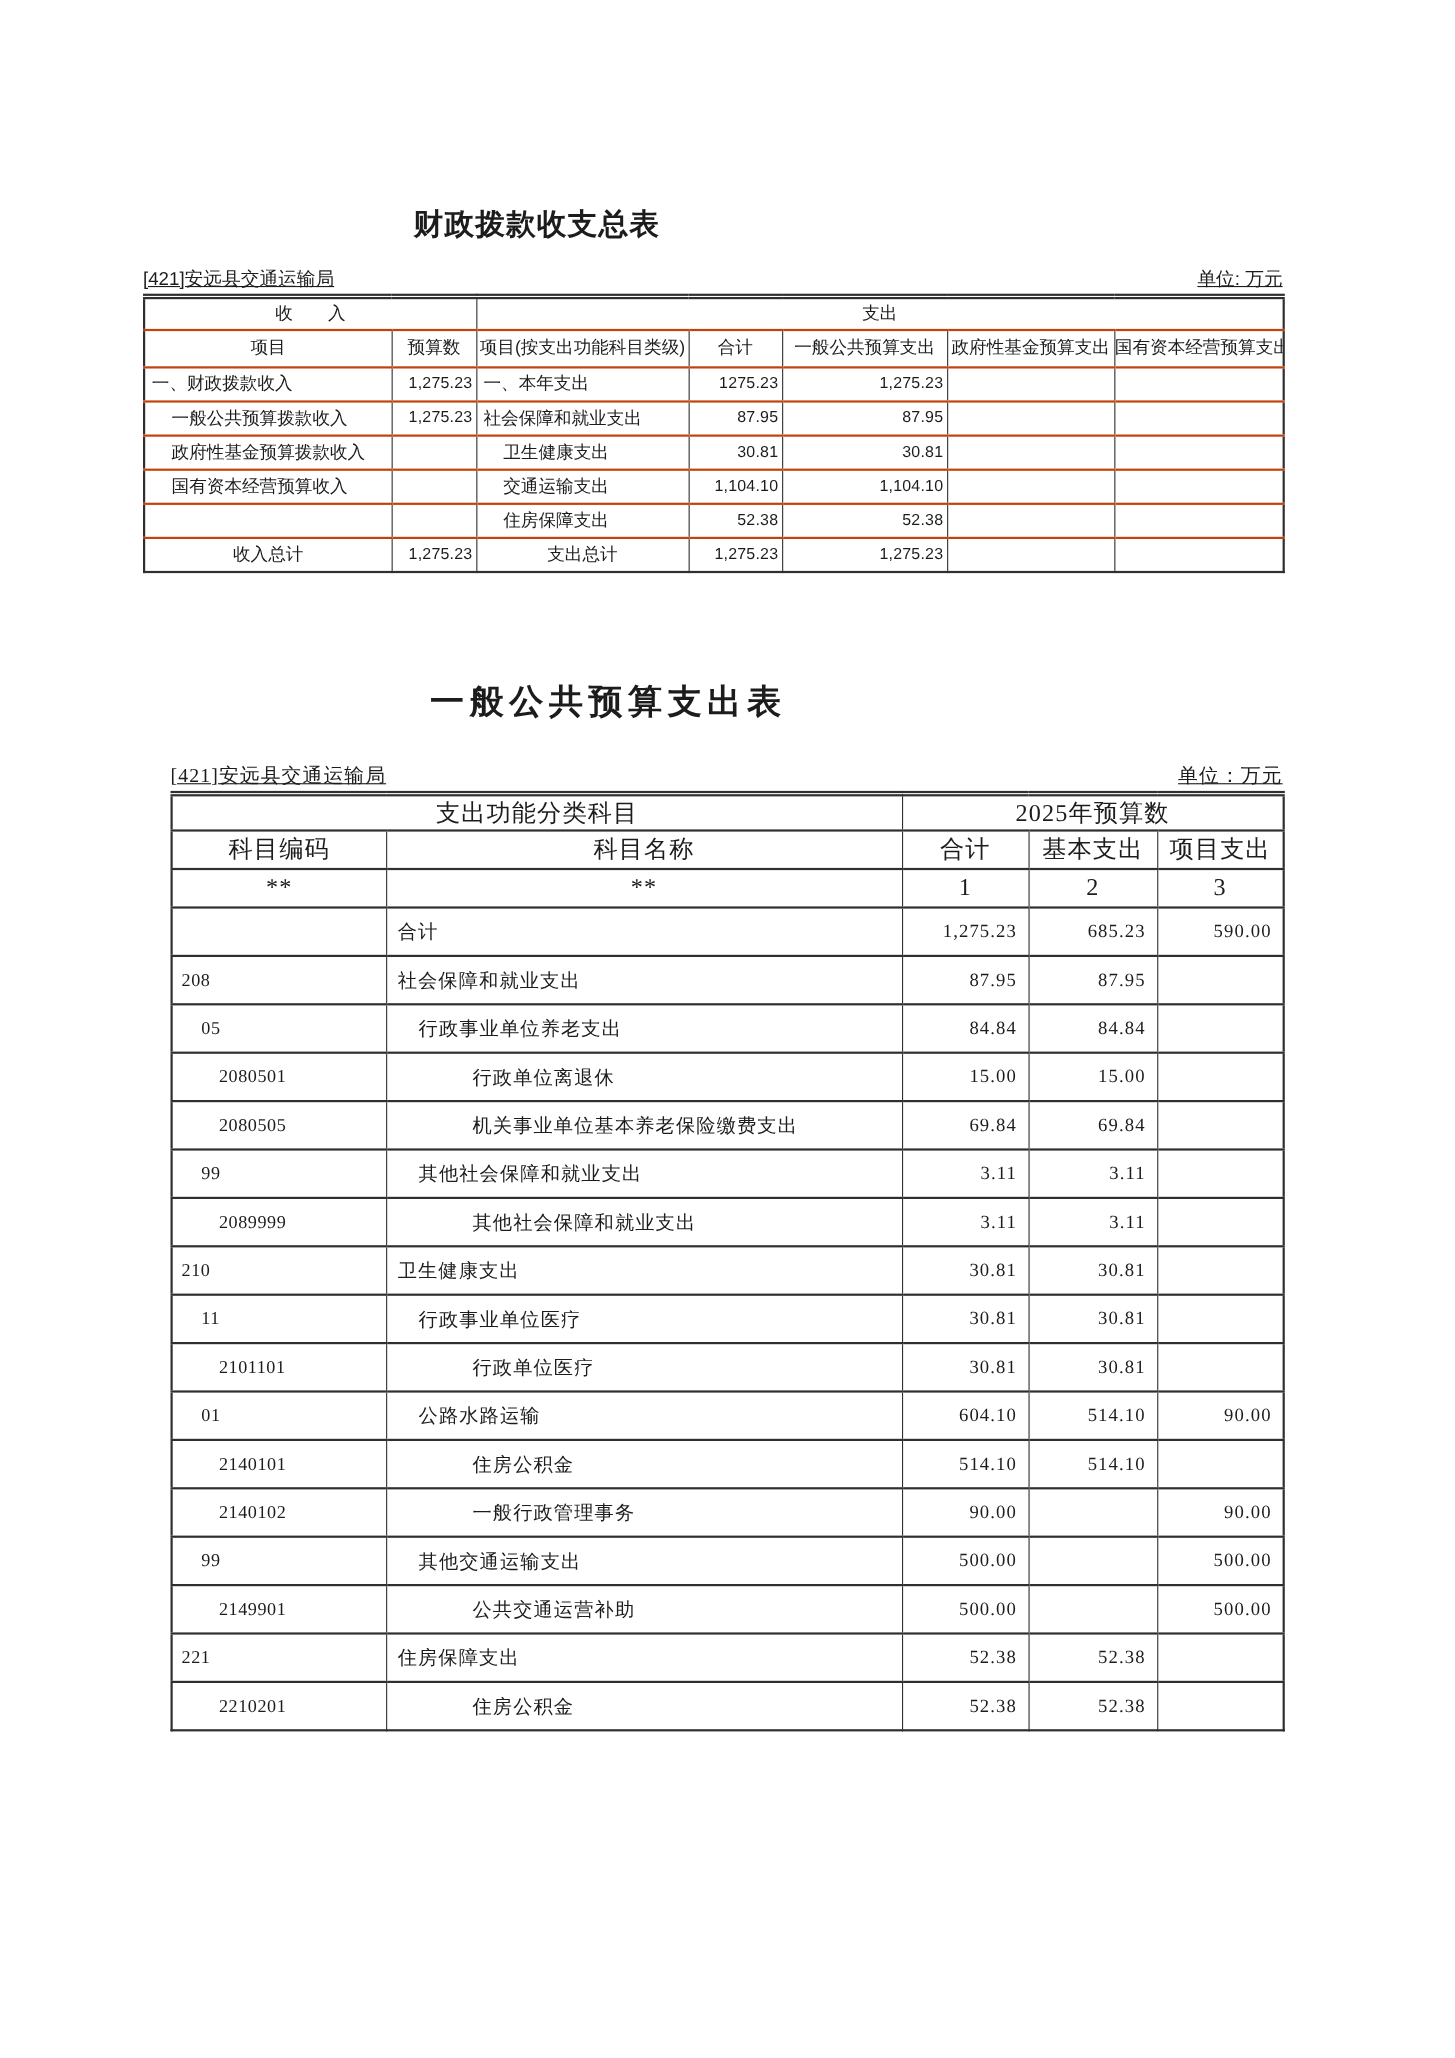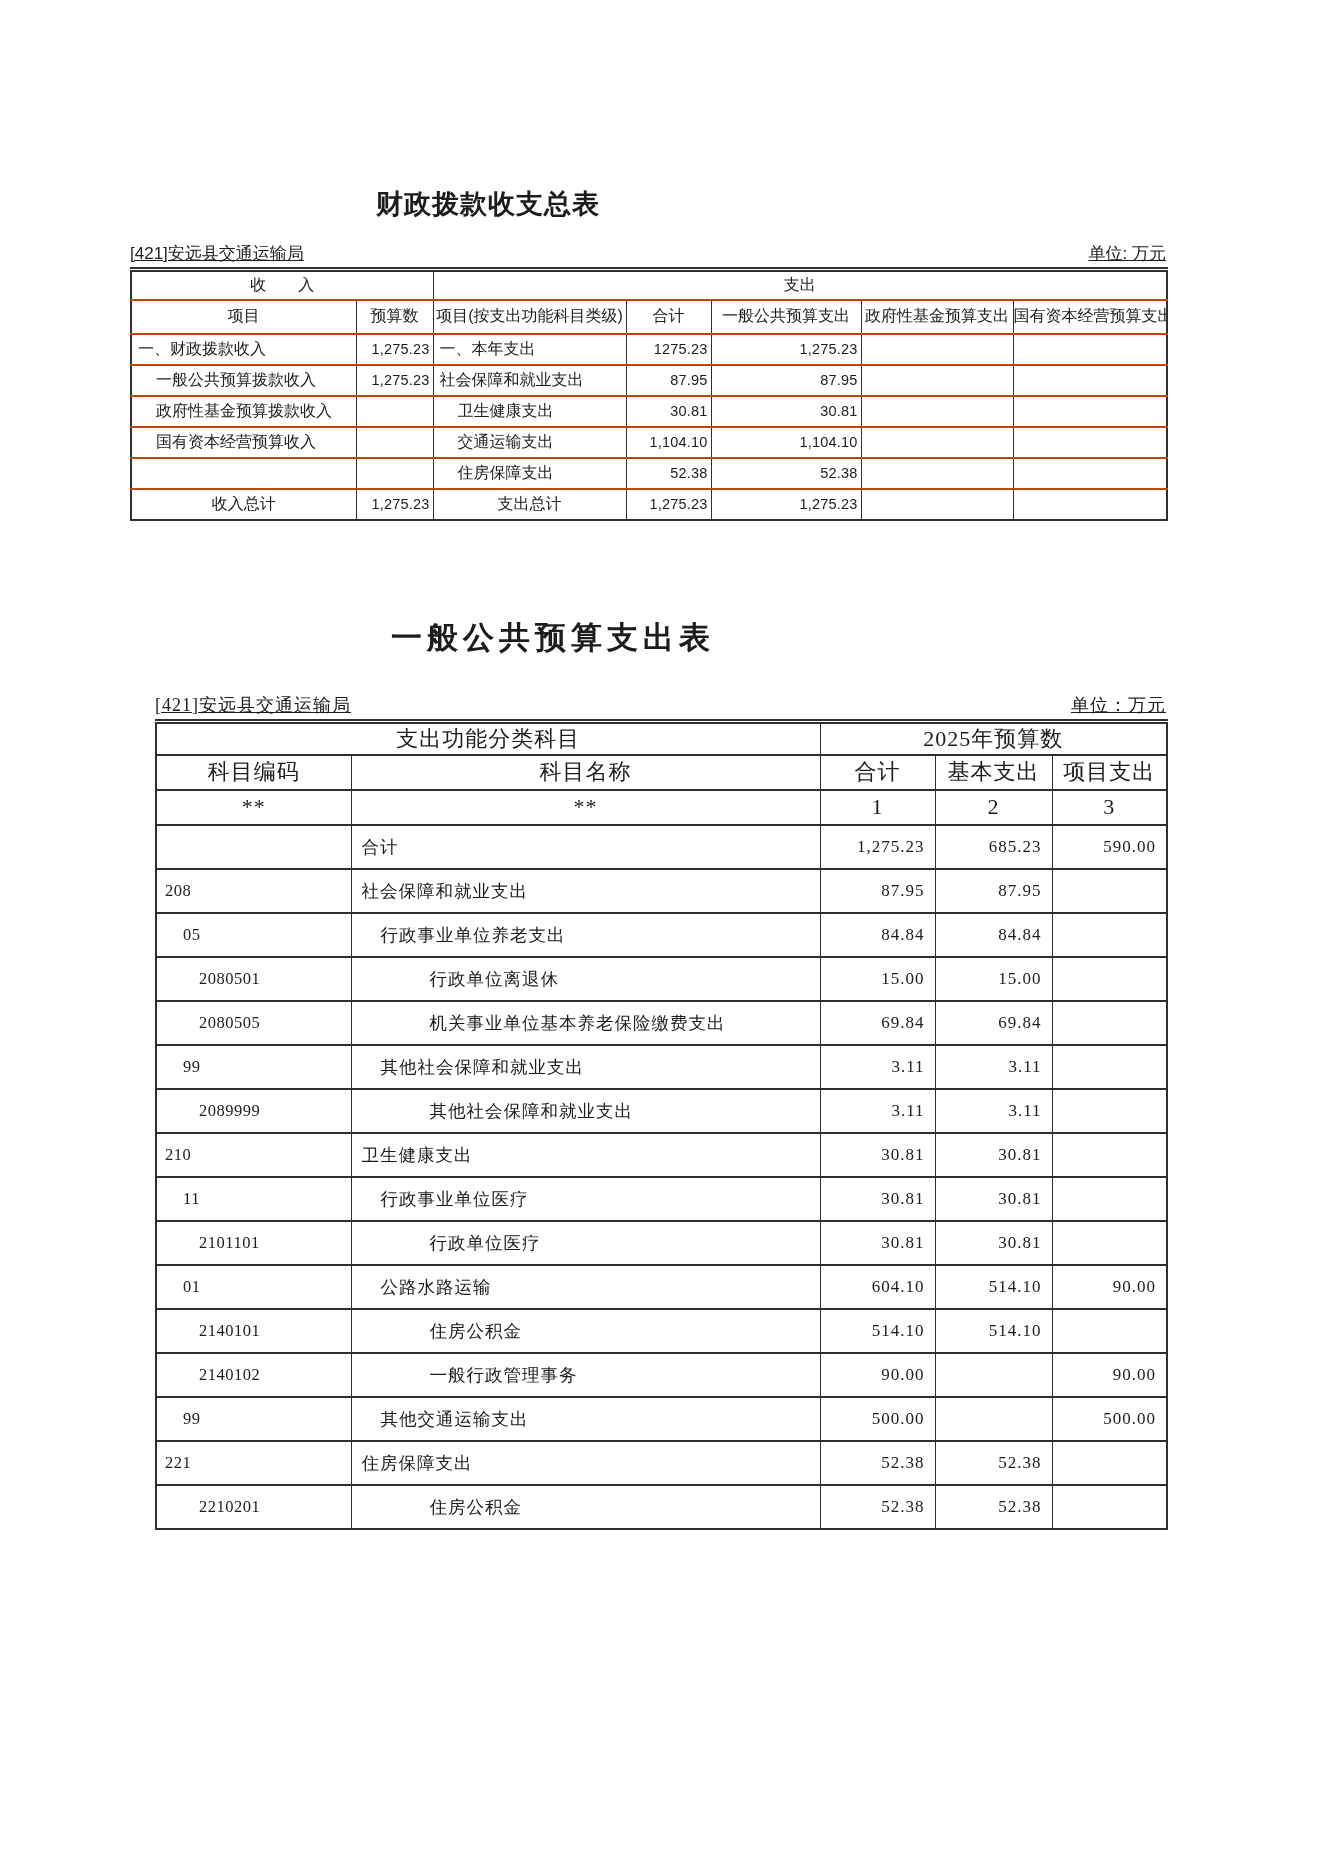--- a/index.html
+++ b/index.html
@@ -295,20 +295,27 @@
               <td class="num">90.00</td>
             </tr>
             <tr>
               <td class="code ci1">99</td>
               <td class="name ni1">其他交通运输支出</td>
               <td class="num">500.00</td>
               <td class="num"></td>
               <td class="num">500.00</td>
             </tr>
             <tr>
+              <td class="code ci2">2149901</td>
+              <td class="name ni2">公共交通运营补助</td>
+              <td class="num">500.00</td>
+              <td class="num"></td>
+              <td class="num">500.00</td>
+            </tr>
+            <tr>
               <td class="code ci0">221</td>
               <td class="name ni0">住房保障支出</td>
               <td class="num">52.38</td>
               <td class="num">52.38</td>
               <td class="num"></td>
             </tr>
             <tr>
               <td class="code ci2">2210201</td>
               <td class="name ni2">住房公积金</td>
               <td class="num">52.38</td>

